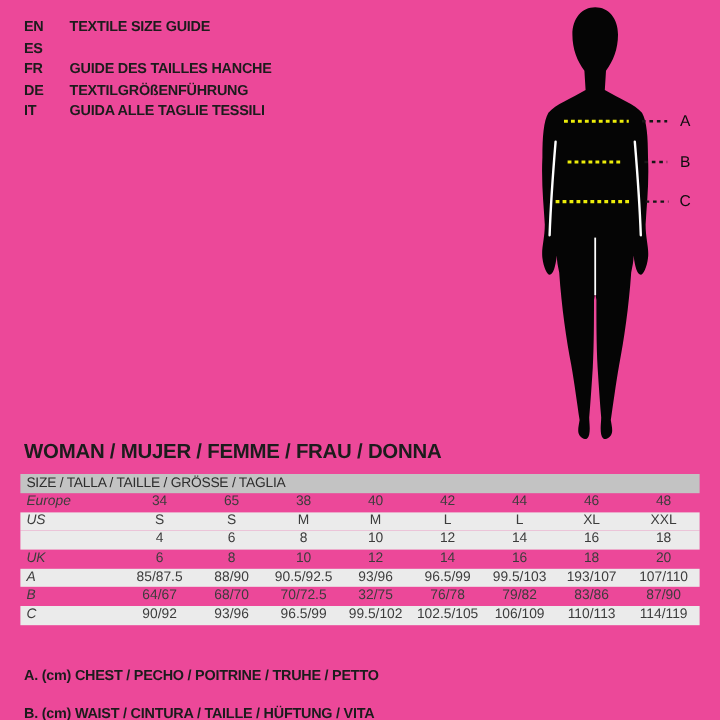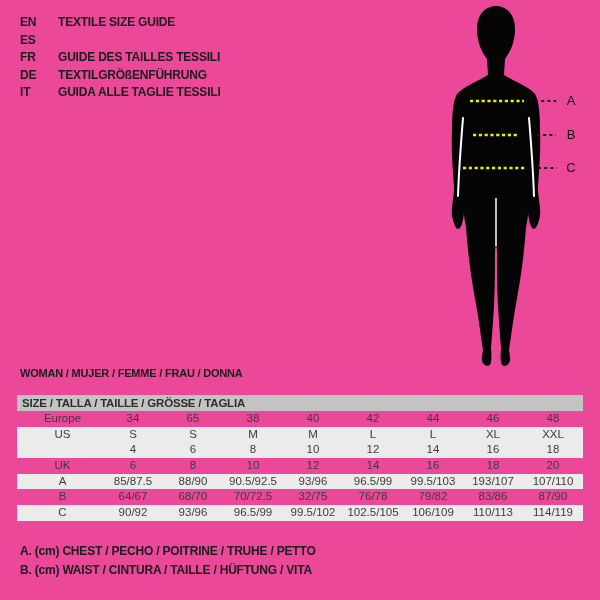--- a/index.html
+++ b/index.html
@@ -19,51 +19,51 @@
   .gap{stroke:#fff;stroke-width:2;fill:none;stroke-linecap:round;}
   .legsep{stroke:#fff;stroke-width:1.5;fill:none;}
   .dash-y{stroke:var(--c-yellow,#eded0a);stroke-width:2.6;stroke-dasharray:3.2 2.6;fill:none;}
   .dash-b{stroke:#161616;stroke-width:2;stroke-dasharray:3 3.2;fill:none;}
   .marker-label{
     position:absolute;left:138px;width:16px;height:16px;text-align:center;
     font-size:13px;line-height:16px;color:#0d0d0d;
   }
   .marker-a{top:93px;} .marker-b{top:127px;} .marker-c{top:160px;}
   
-  .section-title{position:absolute;left:20px;top:367px;font-size:11px;font-weight:bold;letter-spacing:-0.2px;}
+  .section-title{position:absolute;left:20px;top:367px;font-size:17px;font-weight:bold;letter-spacing:-0.2px;}
   
   .size-table{position:absolute;left:17px;top:395px;width:566px;font-size:11.5px;color:#3c3c3c;}
   .t-header{
     background:var(--c-header,#c3c3c3);height:16px;line-height:16px;
-    padding-left:5px;font-weight:bold;color:#2e2e2e;letter-spacing:-0.2px;
+    padding-left:5px;font-weight:normal;color:#2e2e2e;letter-spacing:-0.2px;
   }
   .t-row{display:flex;height:15.7px;line-height:15.7px;}
   .t-row.shaded{background:var(--c-row,#ebebeb);}
-  .t-label{flex:0 0 86px;padding-left:5px;box-sizing:border-box;text-align:center;}
+  .t-label{flex:0 0 86px;padding-left:5px;box-sizing:border-box;text-align:left;font-style:italic;}
   .t-cell{flex:1;text-align:center;white-space:nowrap;}
   
   .legend{position:absolute;left:20px;top:542px;}
-  .legend-line{line-height:19px;font-size:12px;font-weight:bold;letter-spacing:-0.2px;white-space:nowrap;}
+  .legend-line{line-height:19px;font-size:12px;font-weight:bold;letter-spacing:-0.2px;white-space:nowrap;margin-top:12px;}
 </style>
 </head>
 <body>
 
 <div class="canvas">
 
   <div class="lang-block">
       <div class="lang-row">
         <div class="lang-code">EN</div>
         <div class="lang-title">TEXTILE SIZE GUIDE</div>
       </div>
       <div class="lang-row">
         <div class="lang-code">ES</div>
       </div>
       <div class="lang-row">
         <div class="lang-code">FR</div>
-        <div class="lang-title">GUIDE DES TAILLES TESSILI</div>
+        <div class="lang-title">GUIDE DES TAILLES HANCHE</div>
       </div>
       <div class="lang-row">
         <div class="lang-code">DE</div>
         <div class="lang-title">TEXTILGRÖßENFÜHRUNG</div>
       </div>
       <div class="lang-row">
         <div class="lang-code">IT</div>
         <div class="lang-title">GUIDA ALLE TAGLIE TESSILI</div>
       </div>
     </div>

